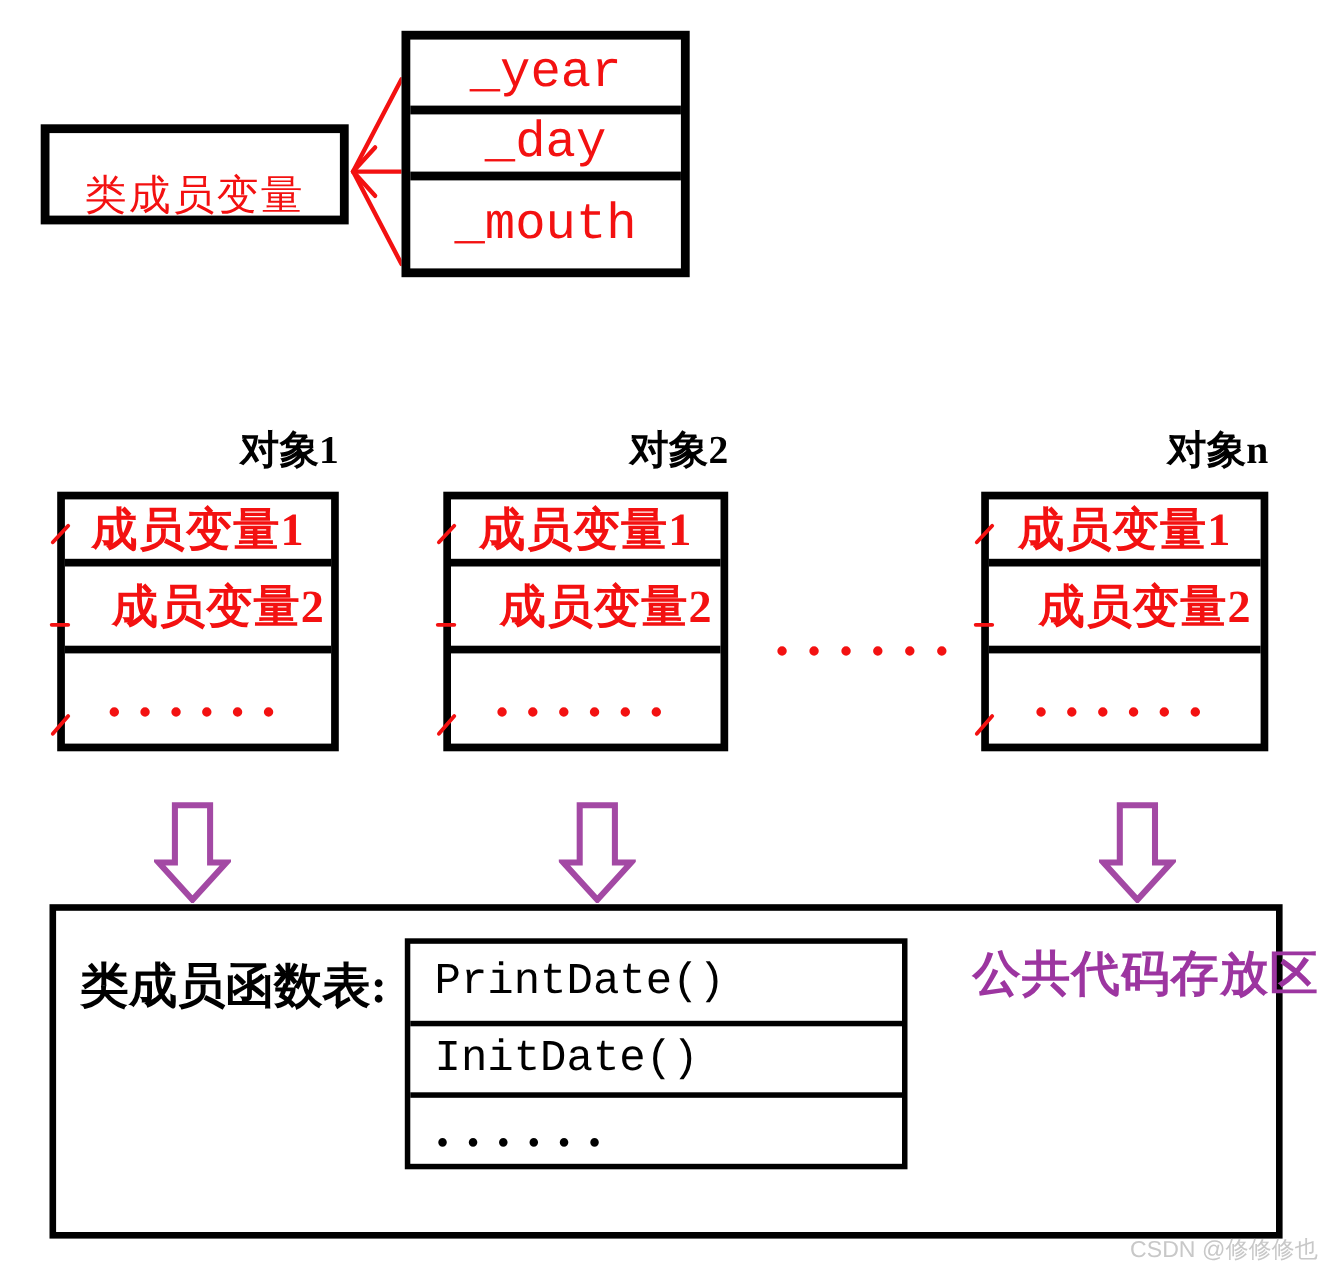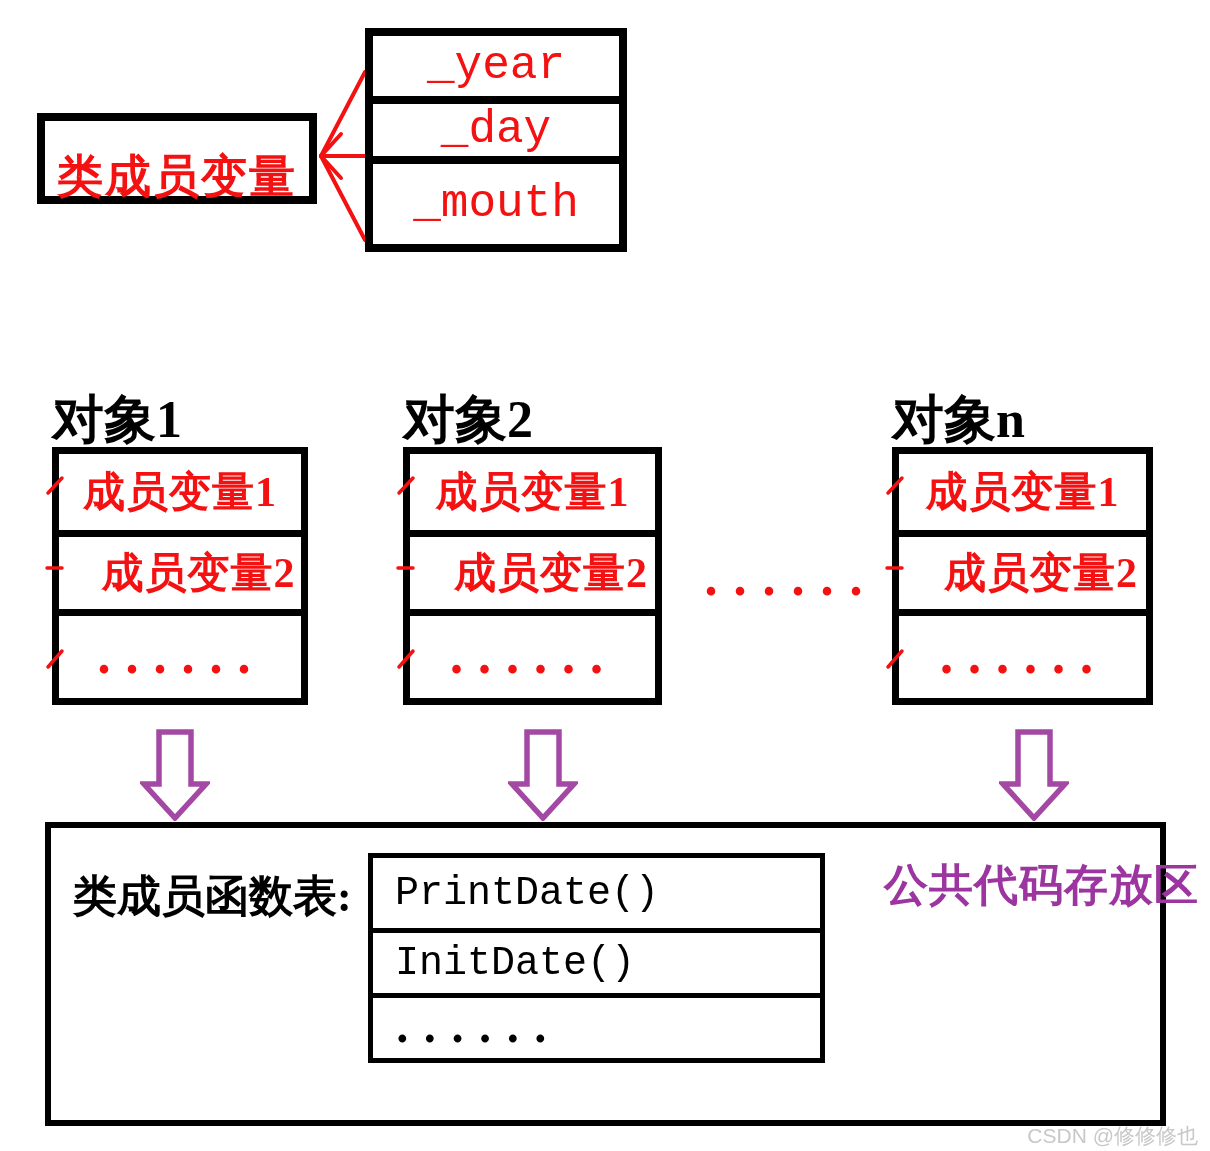--- a/index.html
+++ b/index.html
@@ -14,43 +14,43 @@
   html,body{background:#fff;}
   .stage{
     position:relative;width:1210px;height:1151px;background:var(--bg);
     font-family:"Liberation Serif","DejaVu Serif",serif;overflow:hidden;
   }
   
   .boxA{
     position:absolute;left:37px;top:113px;width:280px;height:91px;
     border:8px solid var(--ink);display:flex;align-items:center;justify-content:center;
   }
-  .boxA span{color:var(--red);font-size:46px;font-weight:bold;letter-spacing:2px;white-space:nowrap;margin-top:37px;}
+  .boxA span{color:var(--red);font-size:38px;font-weight:normal;letter-spacing:2px;white-space:nowrap;margin-top:37px;}
   .tableT{
     position:absolute;left:365px;top:28px;width:262px;
     border:8px solid var(--ink);background:#fff;
   }
   .tableT .cell{
     height:60px;display:flex;align-items:center;justify-content:center;
   }
   .tableT .cell + .cell{border-top:8px solid var(--ink);}
   .tableT .cell:nth-child(3){height:88px;}
   .mono-red{color:var(--red);font-family:"Liberation Mono","DejaVu Sans Mono",monospace;font-size:46px;white-space:nowrap;}
   svg.red-arrow{position:absolute;left:308px;top:58px;width:64px;height:190px;overflow:visible;}
   svg.red-arrow line{stroke:var(--red);stroke-width:4;stroke-linecap:round;}
   
   .obj-title{
     position:absolute;top:385px;height:46px;color:var(--ink);
-    font-size:52px;font-weight:bold;text-align:left;white-space:nowrap;
+    font-size:36px;font-weight:bold;text-align:right;white-space:nowrap;
   }
   .obj-table{
     position:absolute;top:447px;border:7px solid var(--ink);background:#fff;
   }
   .obj-table .cell{
-    height:76px;display:flex;align-items:center;justify-content:center;
+    height:54px;display:flex;align-items:center;justify-content:center;
   }
   .obj-table .cell + .cell{border-top:7px solid var(--ink);}
   .obj-table .cell:nth-child(2){height:79px;padding-left:37px;}
   .obj-table .cell:nth-child(3){height:89px;}
   .cjk-red{color:var(--red);font-size:42px;font-weight:bold;letter-spacing:1px;white-space:nowrap;}
   .dots{font-family:"DejaVu Serif","Liberation Serif",serif;font-weight:bold;font-size:46px;letter-spacing:12px;line-height:1;}
   .dots.red{color:var(--red);}
   .dots.black{color:var(--ink);}
   .mid-ellipsis{position:absolute;left:703px;top:556px;}
   svg.frag{position:absolute;top:447px;width:18px;height:271px;overflow:visible;}

